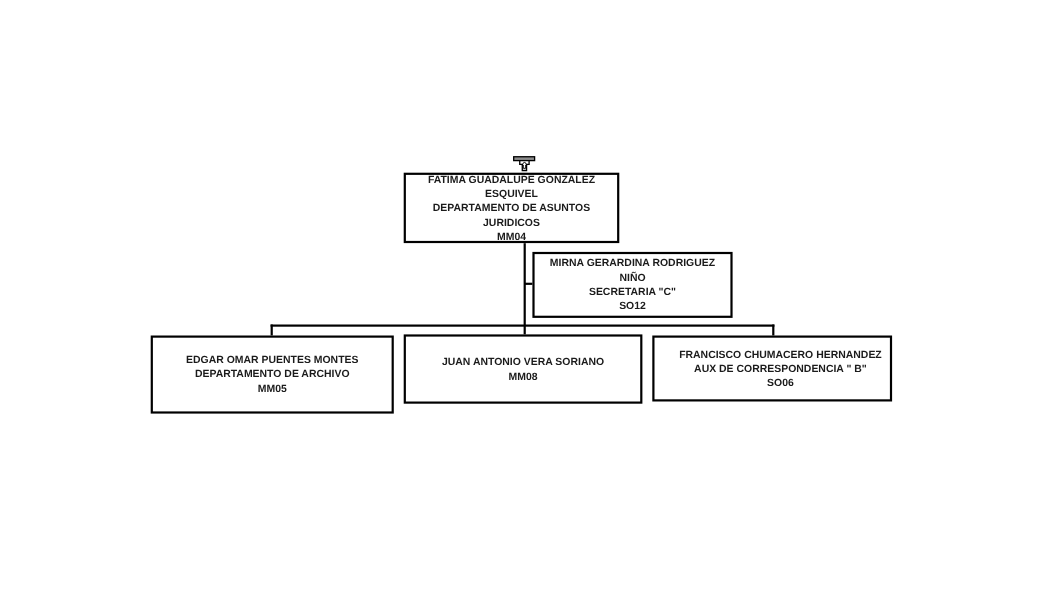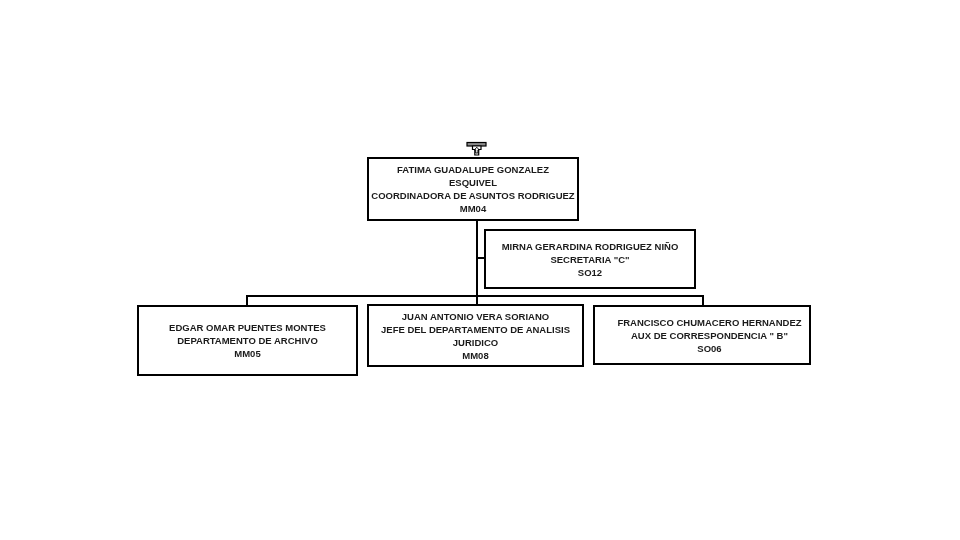--- a/index.html
+++ b/index.html
@@ -24,23 +24,23 @@
     justify-content: center;
     text-align: center;
     color: #1b1b1b;
     font-weight: bold;
     font-size: 9.5px;
     line-height: 13px;
     padding: 2px 1px;
   }
   .node span { display: block; }
 
-  .node-coordinator { left: 367px; top: 157px; width: 212px; height: 64px; }
+  .node-coordinator { left: 367px; top: 157px; width: 196px; height: 64px; }
   .node-coordinator .name { max-width: 185px; }
-  .node-secretary   { left: 484px; top: 229px; width: 212px; height: 60px; }
+  .node-secretary   { left: 484px; top: 229px; width: 182px; height: 60px; }
   .node-subdirector { left: 137px; top: 305px; width: 221px; height: 71px; }
   .node-jefe        { left: 367px; top: 304px; width: 217px; height: 63px; }
   .node-jefe .title { max-width: 205px; }
   .node-aux         { left: 593px; top: 305px; width: 218px; height: 60px; padding-left: 16px; }
 
   
   .line { position: absolute; background: #000000; }
   .v-main     { left: 476px; top: 221px; width: 2px;   height: 84px; }
   .h-sec      { left: 477px; top: 257px; width: 8px;   height: 2px; }
   .h-main     { left: 246px; top: 295px; width: 458px; height: 2px; }
@@ -62,39 +62,38 @@
   </svg>
 
   <div class="line v-main"></div>
   <div class="line h-sec"></div>
   <div class="line h-main"></div>
   <div class="line stub-left"></div>
   <div class="line stub-right"></div>
 
   <div class="node node-coordinator">
     <span class="name">FATIMA GUADALUPE GONZALEZ ESQUIVEL</span>
-    <span class="title">COORDINADORA DE ASUNTOS RODRIGUEZ</span>
+    <span class="title">DEPARTAMENTO DE ASUNTOS JURIDICOS</span>
     <span class="code">MM04</span>
   </div>
 
   <div class="node node-secretary">
     <span class="name">MIRNA GERARDINA RODRIGUEZ NIÑO</span>
     <span class="title">SECRETARIA "C"</span>
     <span class="code">SO12</span>
   </div>
 
   <div class="node node-subdirector">
     <span class="name">EDGAR OMAR PUENTES MONTES</span>
     <span class="title">DEPARTAMENTO DE ARCHIVO</span>
     <span class="code">MM05</span>
   </div>
 
   <div class="node node-jefe">
     <span class="name">JUAN ANTONIO VERA SORIANO</span>
-    <span class="title">JEFE DEL DEPARTAMENTO DE ANALISIS JURIDICO</span>
     <span class="code">MM08</span>
   </div>
 
   <div class="node node-aux">
     <span class="name">FRANCISCO CHUMACERO HERNANDEZ</span>
     <span class="title">AUX DE CORRESPONDENCIA " B"</span>
     <span class="code">SO06</span>
   </div>
 
 </div>

